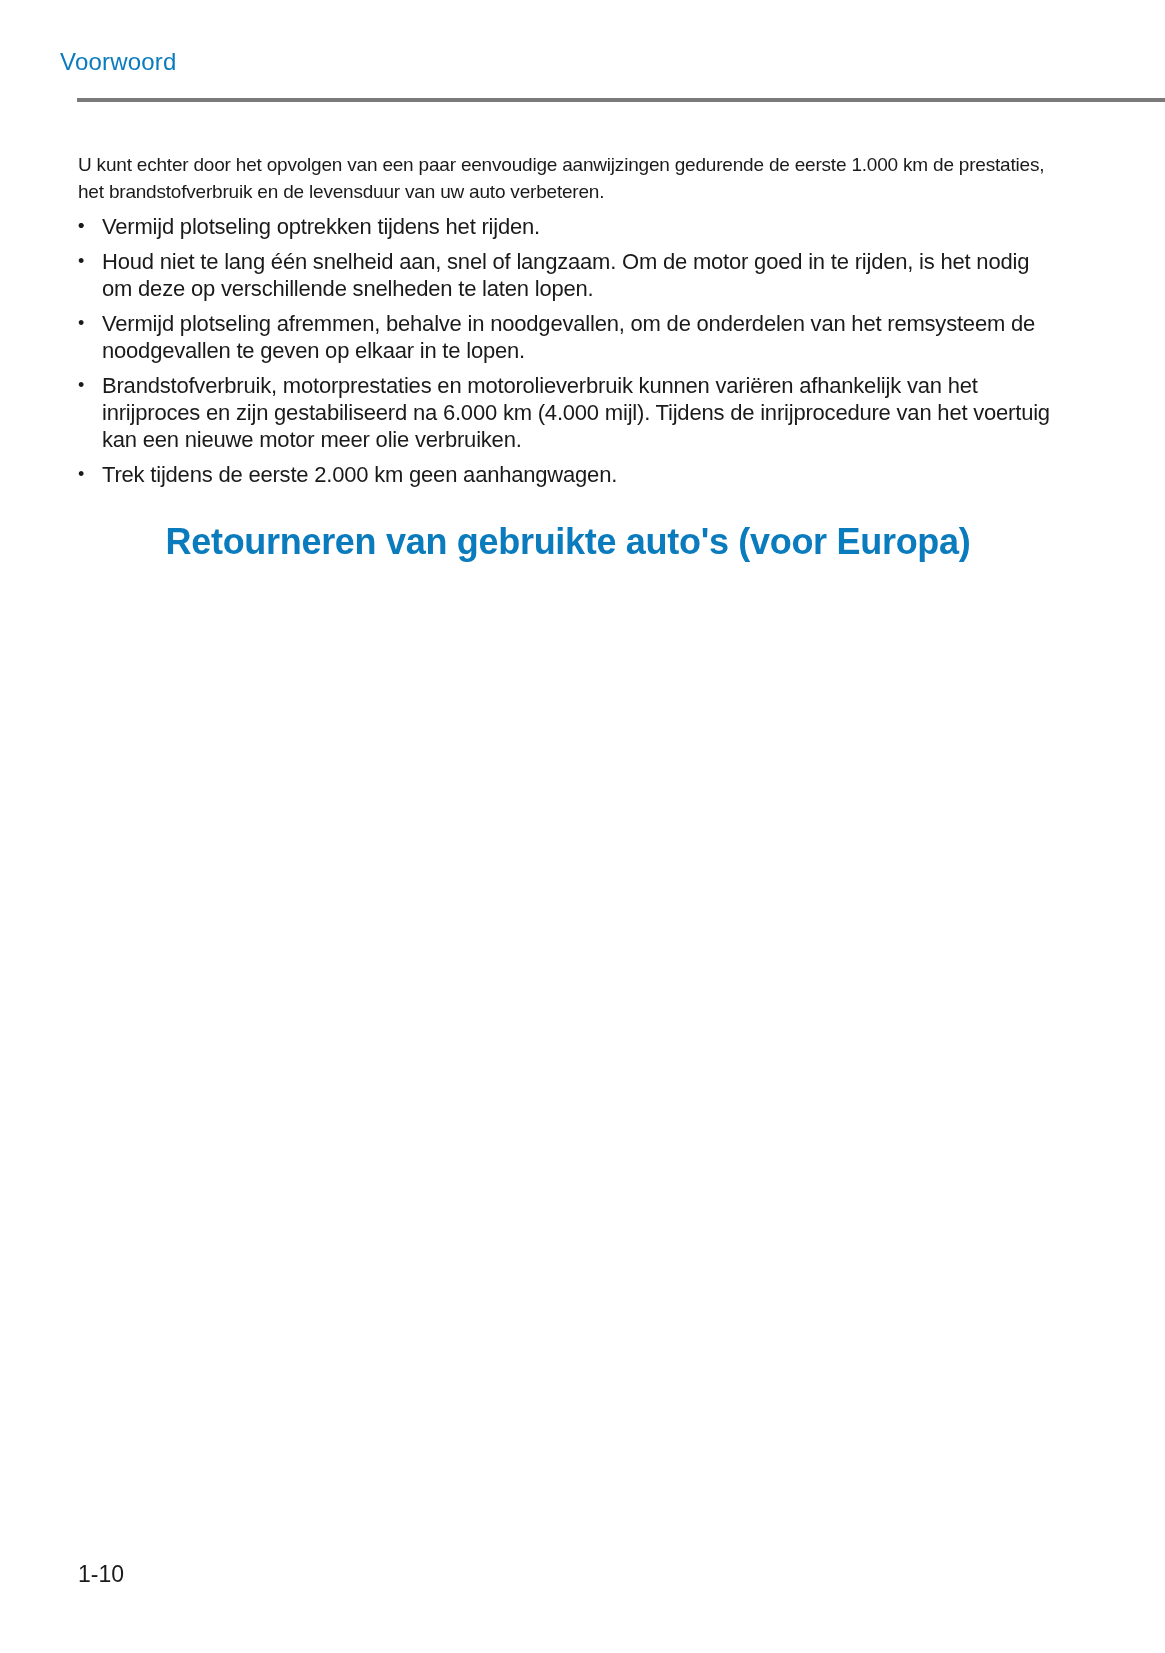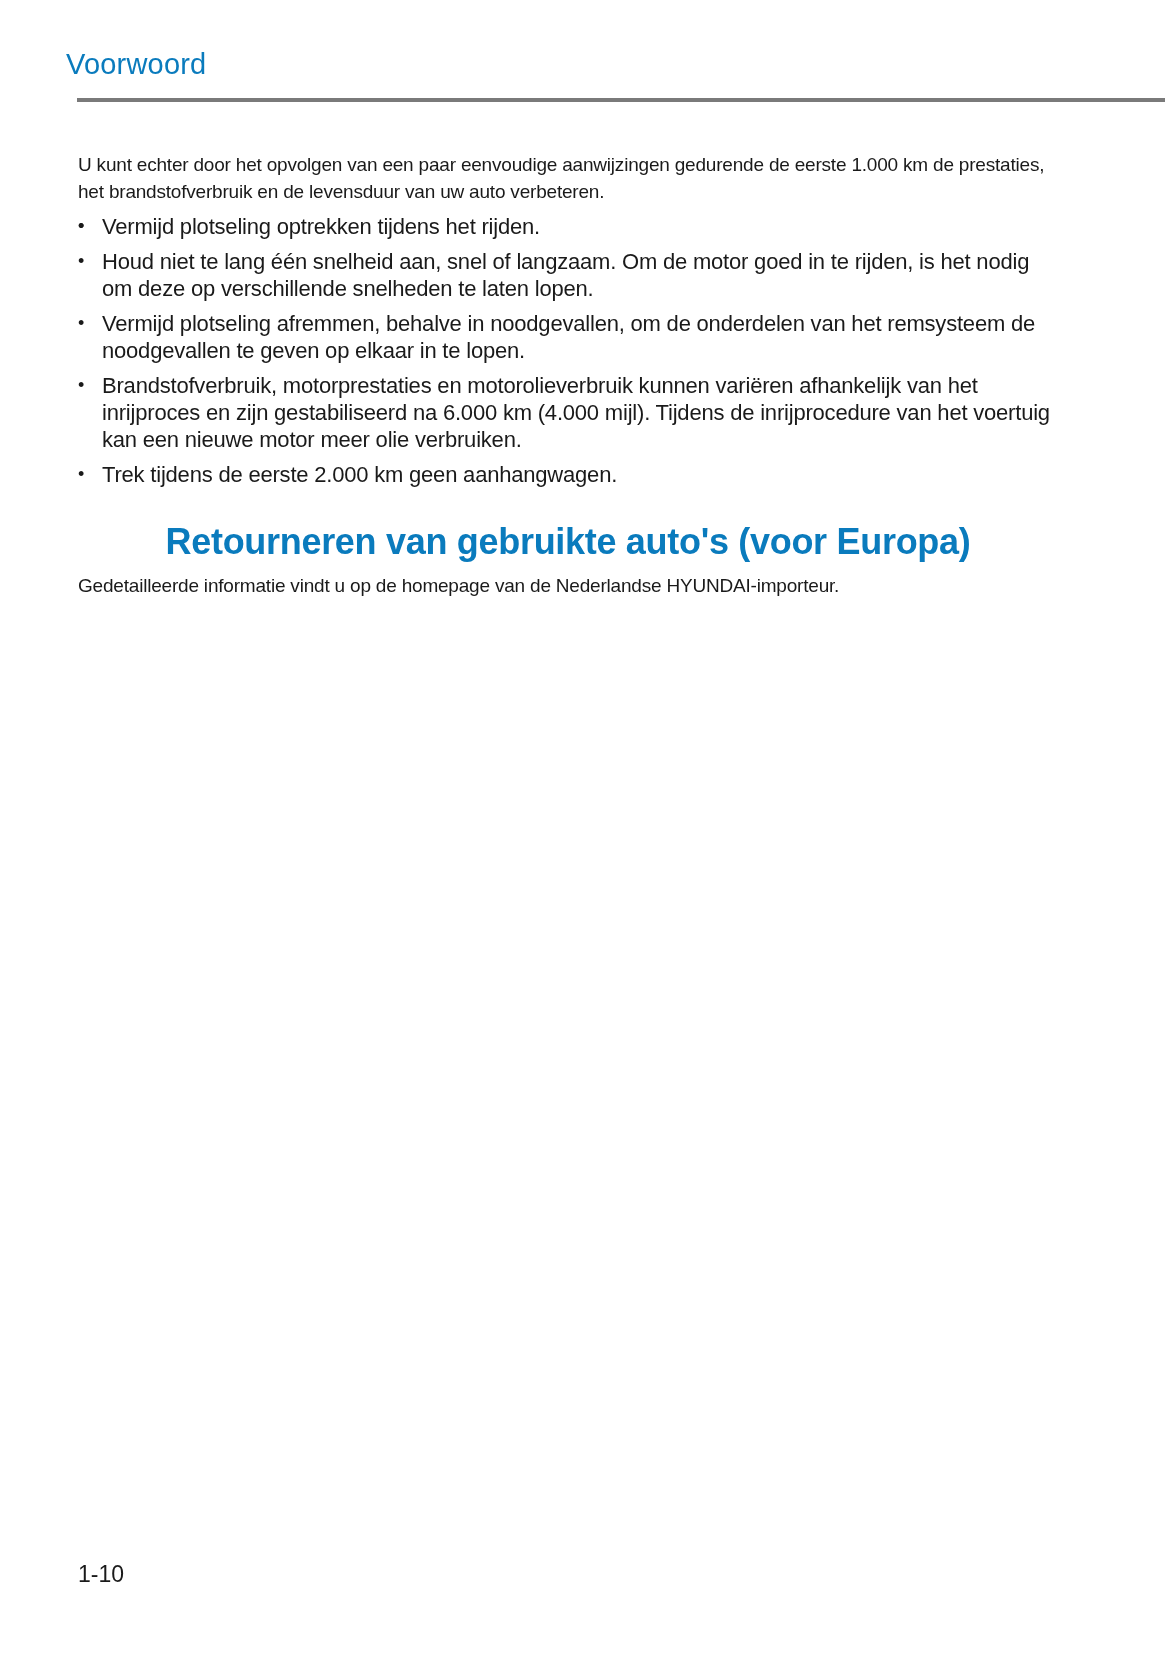--- a/index.html
+++ b/index.html
@@ -1,18 +1,18 @@
 <!DOCTYPE html>
 <html><head>
   <meta charset="utf-8">
   <style>
     html, body { margin: 0; padding: 0; background: #ffffff; }
     body { width: 1165px; height: 1653px; position: relative; overflow: hidden;
            font-family: "Liberation Sans", "DejaVu Sans", sans-serif; color: #1a1a1a; }
-    .section-label { position: absolute; left: 66px; top: 48px; font-size: 29px; color: #0a7bbd; letter-spacing: 0.2px; }
+    .section-label { position: absolute; left: 60px; top: 48px; font-size: 24px; color: #0a7bbd; letter-spacing: 0.2px; }
     .header-rule { position: absolute; left: 77px; top: 98px; width: 1088px; height: 4px; background: #7a7a7a; }
     .content { position: absolute; left: 78px; top: 145px; width: 980px; }
     h1.sec-title { margin: 0; font-size: 36px; font-weight: bold; color: #0a7bbd; text-align: center; line-height: 48px; letter-spacing: -0.3px; }
     h1.sec-title.second { margin-top: 30px; }
     p.body { margin: 6px 0 0 0; font-size: 19px; line-height: 27px; letter-spacing: -0.2px; }
     p.body + p.body { margin-top: 9px; }
     ul.bullets { list-style: none; margin: 8px 0 0 0; padding: 0; }
     ul.bullets li { position: relative; padding-left: 24px; font-size: 22px; line-height: 27px; margin-bottom: 8px; letter-spacing: -0.2px; }
     ul.bullets li .bullet { position: absolute; left: 0; top: 0; width: 18px; text-align: left; font-size: 18px; }
     .page-number { position: absolute; left: 78px; top: 1561px; font-size: 23px; color: #1a1a1a; }
@@ -28,16 +28,15 @@
   <ul class="bullets">
     <li><span class="bullet">•</span></li>
     <li><span class="bullet">•</span><span>Vermijd plotseling optrekken tijdens het rijden.</span></li>
     <li><span class="bullet">•</span><span>Houd niet te lang één snelheid aan, snel of langzaam. Om de motor goed in te rijden, is het nodig om deze op verschillende snelheden te laten lopen.</span></li>
     <li><span class="bullet">•</span><span>Vermijd plotseling afremmen, behalve in noodgevallen, om de onderdelen van het remsysteem de noodgevallen te geven op elkaar in te lopen.</span></li>
     <li><span class="bullet">•</span><span>Brandstofverbruik, motorprestaties en motorolieverbruik kunnen variëren afhankelijk van het inrijproces en zijn gestabiliseerd na 6.000 km (4.000 mijl). Tijdens de inrijprocedure van het voertuig kan een nieuwe motor meer olie verbruiken.</span></li>
     <li><span class="bullet">•</span><span>Trek tijdens de eerste 2.000 km geen aanhangwagen.</span></li>
   </ul>
 
   <h1 class="sec-title second">Retourneren van gebruikte auto's (voor Europa)</h1>
-  <p class="body">Gedetailleerde informatie vindt u op de homepage van de Nederlandse HYUNDAI-importeur.</p>
 </div>
 
 <div class="page-number">1-10</div>
 
 </body></html>

